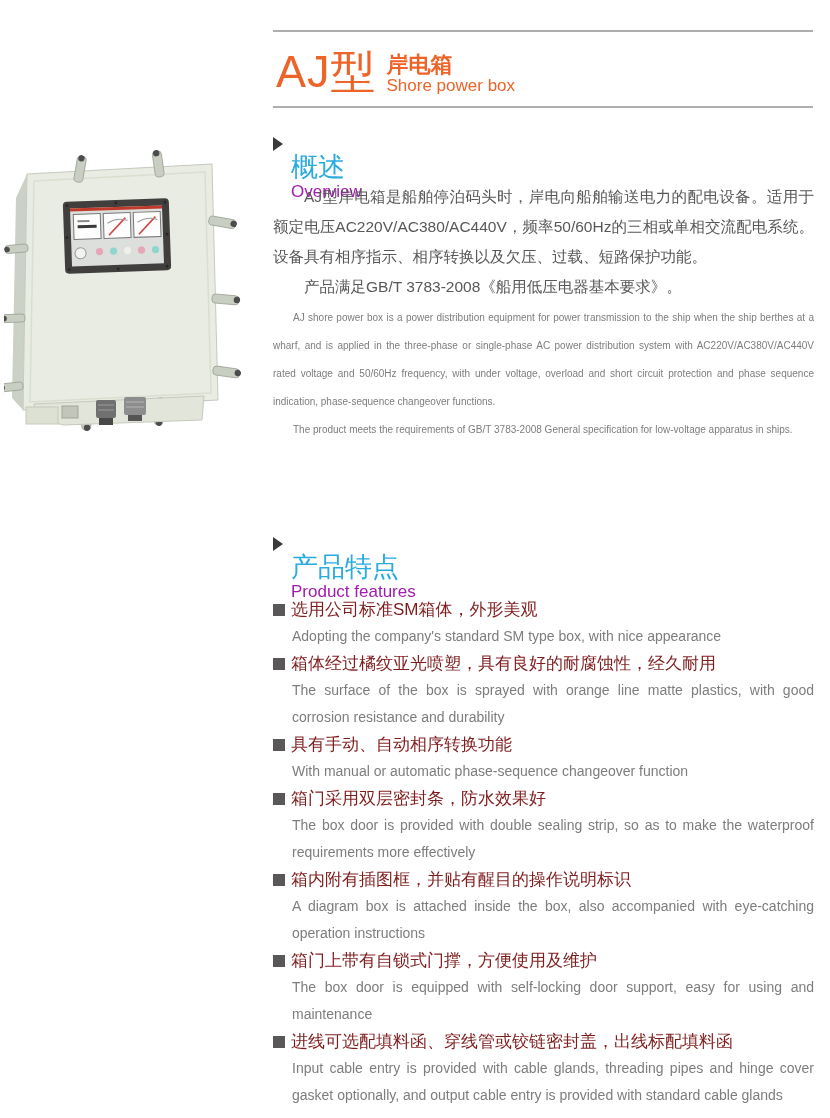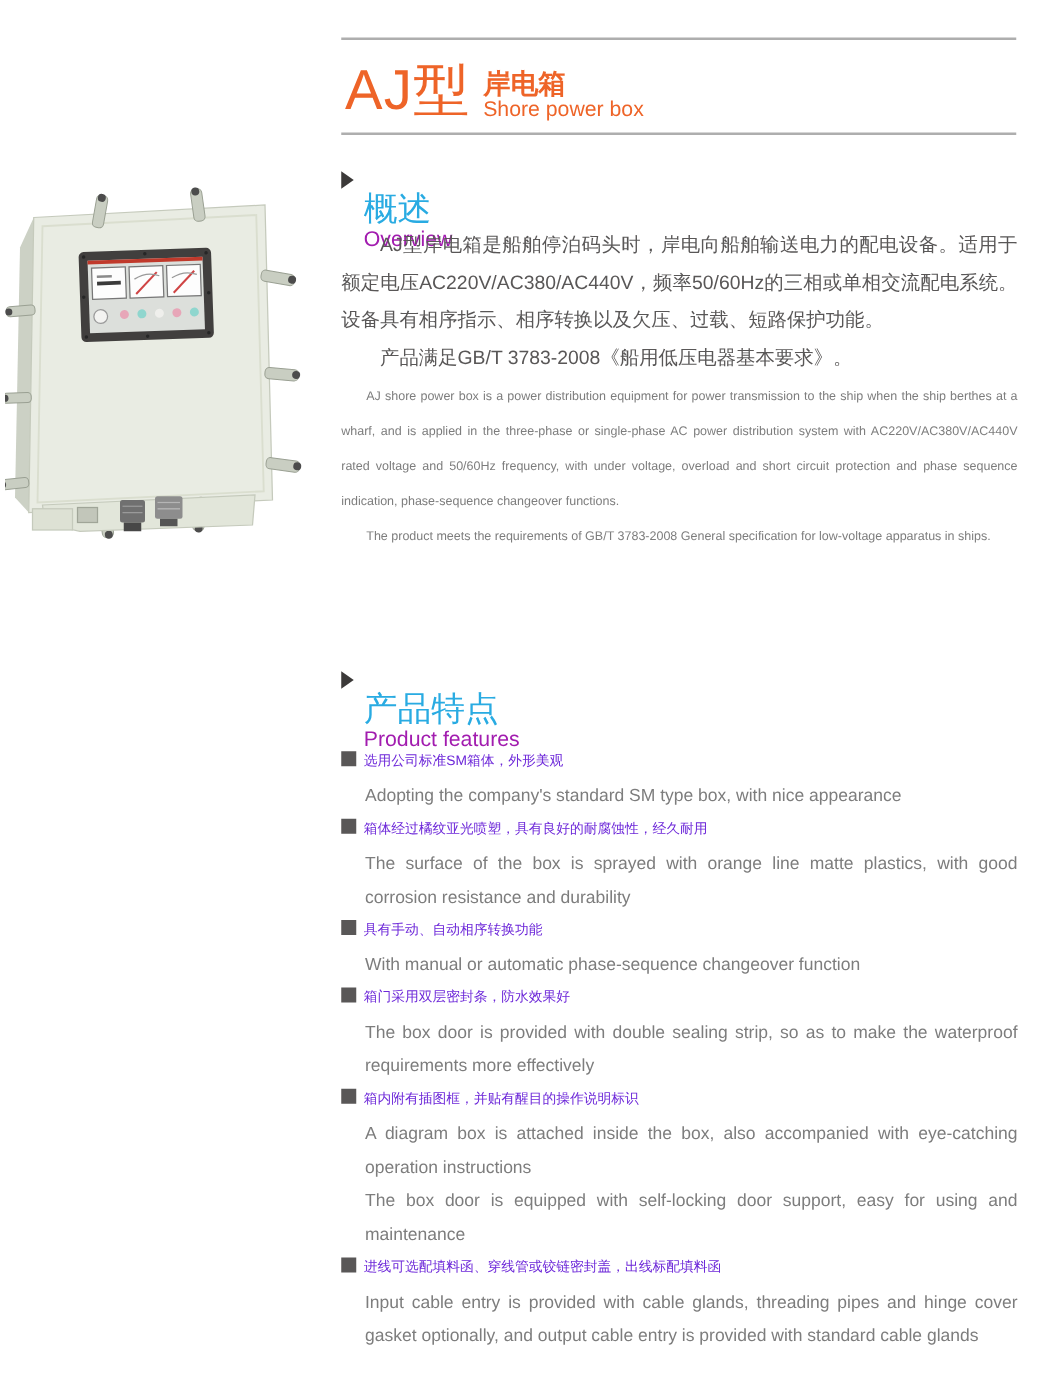--- a/index.html
+++ b/index.html
@@ -24,21 +24,21 @@
   }
   .rule-top { top: 30px; }
   .rule-mid { top: 106px; }
 
   
   .prod-title {
     position: absolute;
     left: 276px;
     top: 46px;
     display: flex;
-    align-items: flex-end;
+    align-items: center;
     color: #ee6428;
     white-space: nowrap;
   }
   .prod-title .model {
     font-size: 45px;
     line-height: 52px;
     letter-spacing: 1px;
   }
   .prod-title .subs {
     margin-left: 10px;
@@ -113,23 +113,23 @@
 
   
   .feat-list {
     position: absolute;
     left: 273px;
     top: 596px;
     width: 541px;
     list-style: none;
   }
   .feat-cn {
-    font-size: 11px;
+    font-size: 17px;
     line-height: 27px;
-    color: #6d28d9;
+    color: #7f1d1d;
   }
   .sq {
     display: inline-block;
     width: 12px; height: 12px;
     background: #595757;
     margin-right: 6px;
     vertical-align: -1px;
   }
   .feat-en {
     font-size: 14px;
@@ -329,20 +329,21 @@
     </li>
     <li>
       <div class="feat-cn"><span class="sq"></span><span>箱门采用双层密封条，防水效果好</span></div>
       <p class="feat-en">The box door is provided with double sealing strip, so as to make the waterproof requirements more effectively</p>
     </li>
     <li>
       <div class="feat-cn"><span class="sq"></span><span>箱内附有插图框，并贴有醒目的操作说明标识</span></div>
       <p class="feat-en">A diagram box is attached inside the box, also accompanied with eye-catching operation instructions</p>
     </li>
     <li>
+      <div class="feat-cn"><span class="sq"></span><span>箱门上带有自锁式门撑，方便使用及维护</span></div>
       <p class="feat-en">The box door is equipped with self-locking door support, easy for using and maintenance</p>
     </li>
     <li>
       <div class="feat-cn"><span class="sq"></span><span>进线可选配填料函、穿线管或铰链密封盖，出线标配填料函</span></div>
       <p class="feat-en">Input cable entry is provided with cable glands, threading pipes and hinge cover gasket optionally, and output cable entry is provided with standard cable glands</p>
     </li>
   </ul>
 
 </div>
 

